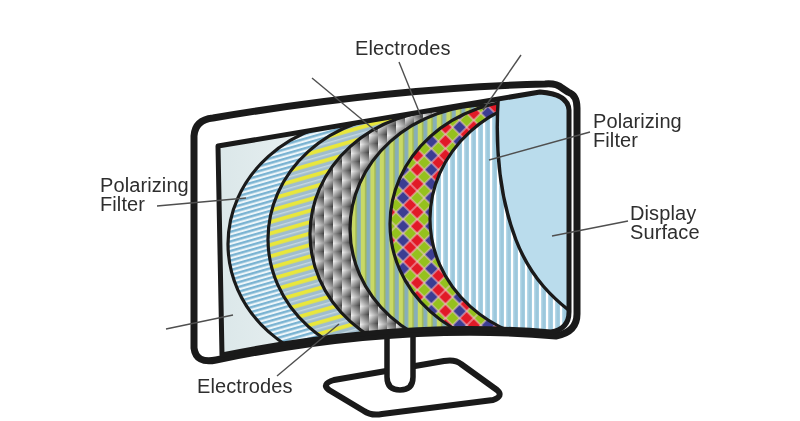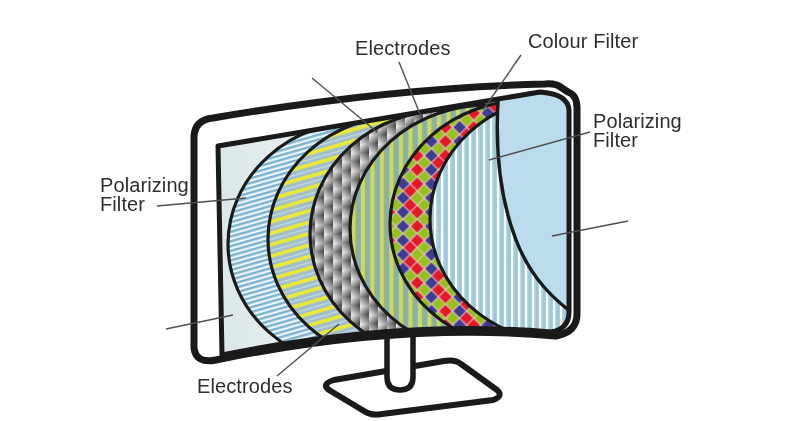--- a/index.html
+++ b/index.html
@@ -122,29 +122,30 @@
     <line x1="590" y1="132" x2="489" y2="160"></line>
     <line x1="628" y1="221" x2="552" y2="236"></line>
   </g>
 </svg>
 
 
 <div class="label" style="left:355px;top:39px;">
   <span>Electrodes</span>
 </div>
 
-<div class="label" style="left:528px;top:32px;">
-  <span>Colour Filter</span>
-</div>
 
 <div class="label" style="left:593px;top:112px;">
   <span>Polarizing</span>
   <span>Filter</span>
 </div>
 
+<div class="label" style="left:630px;top:204px;">
+  <span>Display</span>
+  <span>Surface</span>
+</div>
 
 <div class="label" style="left:100px;top:176px;">
   <span>Polarizing</span>
   <span>Filter</span>
 </div>
 
 
 <div class="label" style="left:197px;top:377px;">
   <span>Electrodes</span>
 </div>

